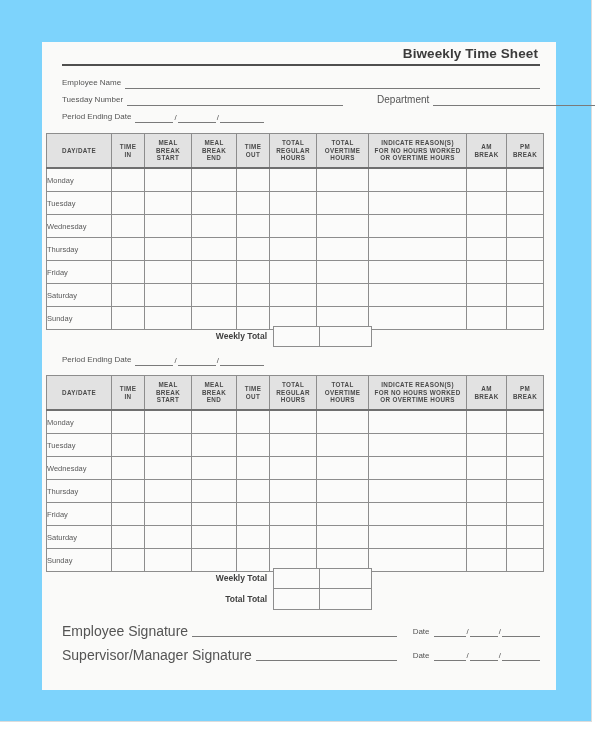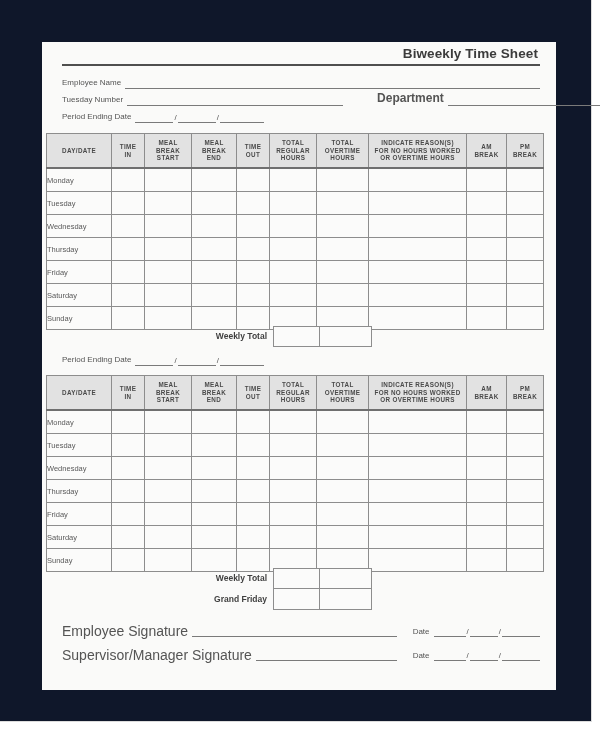--- a/index.html
+++ b/index.html
@@ -18,21 +18,21 @@
 
   
   #page-frame {
     position: absolute;
     left: 0; top: 0;
     width: 592px;
     height: 722px;
     border-right: 1px solid #dcdcdc;
     border-bottom: 1px solid #dcdcdc;
     box-sizing: border-box;
-    background: #0f172a;
+    background: #7dd3fc;
   }
 
   
   #doc-sheet {
     position: absolute;
     left: 42px;
     top: 42px;
     width: 514px;
     height: 648px;
     background: #fafaf9;
@@ -85,23 +85,22 @@
     flex: 1 1 auto;
     border-bottom: 1px solid #7a7a7a;
     height: 10px;
     margin-left: 4px;
   }
   .fill-line.w-short { flex: 0 0 216px; }
   .fill-line.w-dept  { flex: 0 0 162px; }
   .dept-label {
     margin-left: 34px;
     white-space: nowrap;
-    font-size: 12px;
+    font-size: 10px;
     padding-bottom: 1px;
-    font-weight: bold;
   }
   .date-slots {
     display: flex;
     align-items: flex-end;
     margin-left: 4px;
   }
   .date-seg {
     border-bottom: 1px solid #7a7a7a;
     height: 10px;
   }
@@ -598,21 +597,21 @@
         </tbody>
     </table>
 
     <div class="totals-block" style="top:526px;">
       <div class="totals-row">
         <div class="totals-label">Weekly Total</div>
         <div class="totals-box reg"></div>
         <div class="totals-box ovt"></div>
       </div>
       <div class="totals-row second">
-        <div class="totals-label">Grand Friday</div>
+        <div class="totals-label">Total Total</div>
         <div class="totals-box reg"></div>
         <div class="totals-box ovt"></div>
       </div>
     </div>
 
     <div class="cert-block" style="top:571px;">
 
       <div class="sig-row">
         <span class="sig-label">Employee Signature</span>
         <span class="sig-line employee"></span>

